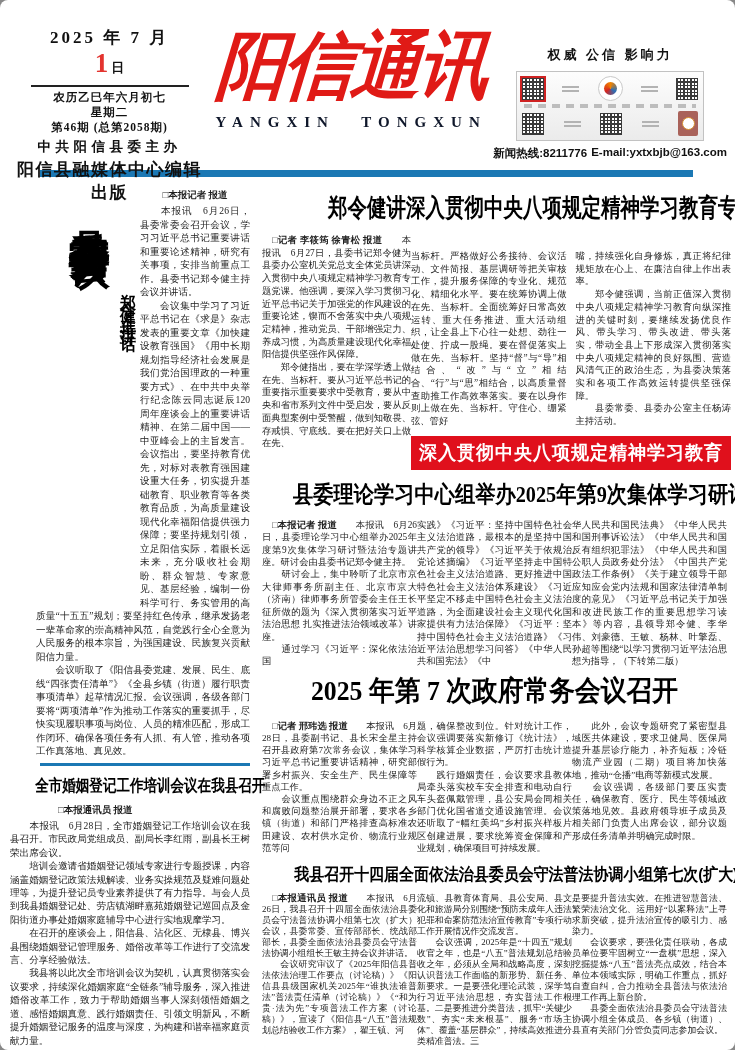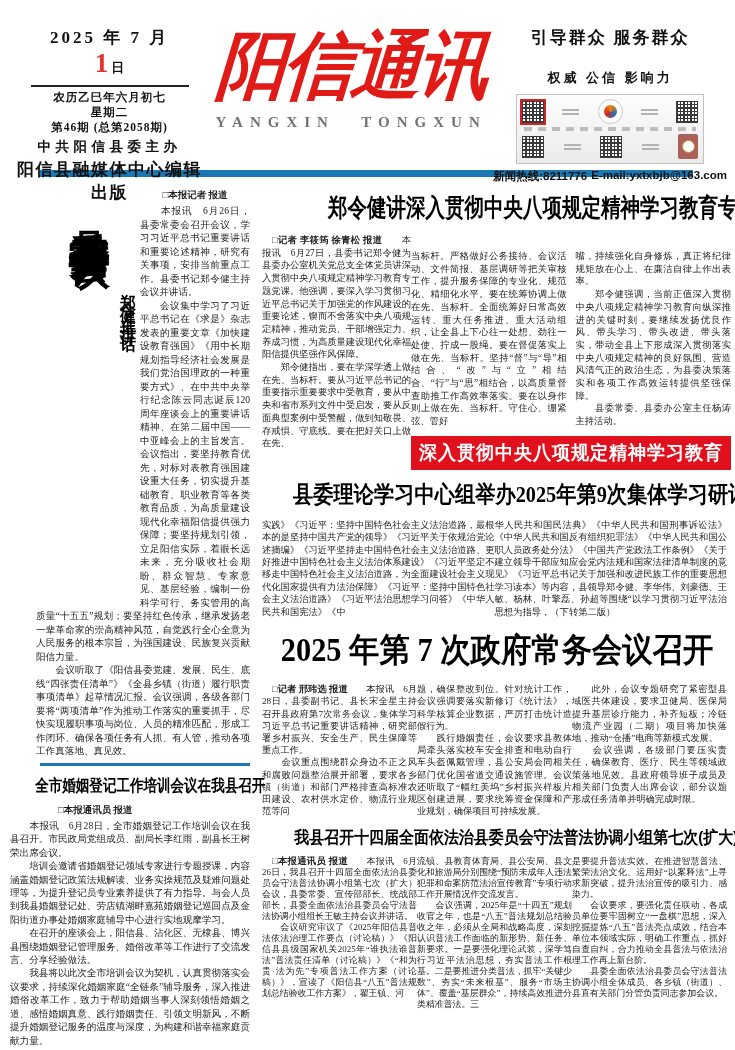--- a/index.html
+++ b/index.html
@@ -1,32 +1,32 @@
 <!DOCTYPE html>
 <html><head>
 <meta charset="utf-8">
 <style>
   html,body{margin:0;padding:0;background:#888;}
   .page{width:735px;height:1050px;background:#ffffff;margin:0 auto;overflow:hidden;position:relative;
-        font-family:"Liberation Serif","DejaVu Serif",serif;color:#1f1f1f;}
+        font-family:"Liberation Serif","DejaVu Serif",serif;color:#1f1f1f;border-radius:8px;}
   
   .top{display:flex;padding:26px 8px 0 10px;height:136px;}
   .date-block{width:218px;text-align:center;font-weight:bold;color:#111;}
   .date-line1{font-size:17px;letter-spacing:3px;}
   .date-day-row{margin-top:1px;line-height:26px;}
   .date-day{font-size:27px;color:#e3342f;font-weight:bold;}
   .date-day-unit{font-size:13px;margin-left:3px;}
   .date-rule{height:2px;background:#222;width:158px;margin:4px auto 3px;}
   .date-small{font-size:11.5px;letter-spacing:1px;line-height:15px;}
   .date-org{font-size:13.5px;letter-spacing:4.5px;margin-top:3px;}
   .date-pub{font-size:17px;letter-spacing:1.5px;margin-top:2px;}
   .masthead-block{flex:1;text-align:center;padding-top:2px;overflow:visible;}
   .masthead-title{display:inline-block;font-size:74px;line-height:1.05;font-weight:900;color:#e01a16;
         font-style:italic;letter-spacing:-3px;transform:scaleX(0.95) skewX(-4deg);white-space:nowrap;}
-  .masthead-roman{font-size:15px;font-weight:bold;letter-spacing:7px;word-spacing:16px;margin-top:8px;color:#737373;white-space:nowrap;}
+  .masthead-roman{font-size:15px;font-weight:bold;letter-spacing:7px;word-spacing:16px;margin-top:8px;color:#0f172a;white-space:nowrap;}
   .right-block{width:240px;text-align:center;}
   .slogan1{font-family:"Liberation Sans","DejaVu Sans",sans-serif;font-weight:900;font-size:17px;letter-spacing:2px;color:#111;}
   .slogan2{font-family:"Liberation Sans","DejaVu Sans",sans-serif;font-weight:900;font-size:13px;letter-spacing:3px;margin-top:20px;color:#111;}
   .qr-panel{margin:7px auto 5px;width:176px;border:1px solid #c2c2c2;background:linear-gradient(#fdfdfd,#ebebeb);padding:4px 5px;}
   .qr-row{display:flex;align-items:center;justify-content:space-between;}
   .qr{width:22px;height:22px;background:
       repeating-linear-gradient(0deg,#3a3a3a 0 1.5px,transparent 1.5px 3.5px),
       repeating-linear-gradient(90deg,#3a3a3a 0 1.5px,#ffffff 1.5px 3.5px);}
   .qr.red-frame{box-shadow:0 0 0 2px #cf2222;}
   .micro-label .micro{width:17px;height:2px;background:#b3b3b3;margin:2px auto;}
@@ -59,21 +59,21 @@
   .marriage-headline .sx{display:inline-block;transform:scaleX(0.82);}
   .marriage-byline{font-size:9.5px;font-weight:bold;padding-left:48px;margin-bottom:2px;}
   .marriage-body{font-size:9.6px;line-height:13.4px;}
   
   .art-headline{text-align:center;font-weight:900;color:#000;white-space:nowrap;margin:0;}
   .art-headline .sx{display:inline-block;}
   .h-dangke{font-size:25px;margin:2px 0 10px;}
   .h-dangke .sx{transform:scaleX(0.78);}
   .h-study{font-size:23px;margin:9px 0 9px;}
   .h-study .sx{transform:scaleX(0.88);}
-  .h-gov{font-size:33px;margin:10px 0 10px;}
+  .h-gov{font-size:28px;margin:4px 0 10px;}
   .h-gov .sx{transform:scaleX(0.92);}
   .h-law{font-size:17px;margin:9px 0 7px;font-family:"Liberation Sans","DejaVu Sans",sans-serif;font-weight:700;}
   .h-law .sx{transform:scaleX(0.88);}
   .art-cols{display:flex;}
   .art-col{flex:1;font-size:9.3px;line-height:12.7px;text-align:justify;white-space:pre-line;color:#222;}
   .study .art-col{line-height:12.4px;}
   .gov .art-col{font-size:9.2px;line-height:12.2px;}
   .law .art-col{font-size:8.9px;line-height:11px;}
   .col-byline{font-size:9.3px;font-weight:bold;padding-left:10px;margin-bottom:2px;white-space:nowrap;}
   .dangke-col1{width:149px;flex:none;}
@@ -103,21 +103,20 @@
       <div class="date-org">中共阳信县委主办</div>
       <div class="date-pub">阳信县融媒体中心编辑出版</div>
     </div>
 
     <div class="masthead-block">
       <div class="masthead-title">阳信通讯</div>
       <div class="masthead-roman">YANGXIN TONGXUN</div>
     </div>
 
     <div class="right-block">
-      <div class="slogan1">引导群众 服务群众</div>
       <div class="slogan2">权威 公信 影响力</div>
       <div class="qr-panel">
         <div class="qr-row">
           <div class="qr red-frame"></div>
           <div class="micro-label">
               <div class="micro"></div>
               <div class="micro"></div>
             </div>
           <div class="logo-circle">
               <div class="logo-dot"></div>
@@ -196,20 +195,23 @@
 　　县委常委、县委办公室主任杨涛主持活动。</div>
             </div>
             <div class="red-banner"><span class="sx">深入贯彻中央八项规定精神学习教育</span></div>
           </div>
         </div>
       </article>
 
       <article class="study">
         <h2 class="art-headline h-study"><span class="sx">县委理论学习中心组举办2025年第9次集体学习研讨</span></h2>
         <div class="art-cols">
+          <div class="art-col"><span class="col-byline">□本报记者 报道</span><span>　　本报讯　6月26日，县委理论学习中心组举办2025年度第9次集体学习研讨暨法治专题讲座。研讨会由县委书记郑令健主持。
+　　研讨会上，集中聆听了北京市京大律师事务所副主任、北京市京大（济南）律师事务所管委会主任王长征所做的题为《深入贯彻落实习近平法治思想 扎实推进法治领域改革》讲座。
+　　通过学习《习近平：深化依法治国</span></div>
           <div class="art-col">实践》《习近平：坚持中国特色社会主义法治道路，最根本的是坚持中国共产党的领导》《习近平关于依规治党论述摘编》《习近平坚持走中国特色社会主义法治道路、更好推进中国特色社会主义法治体系建设》《习近平坚定不移走中国特色社会主义法治道路，为全面建设社会主义现代化国家提供有力法治保障》《习近平：坚持中国特色社会主义法治道路》《习近平法治思想学习问答》《中华人民共和国宪法》《中</div>
           <div class="art-col">华人民共和国民法典》《中华人民共和国刑事诉讼法》《中华人民共和国反有组织犯罪法》《中华人民共和国公职人员政务处分法》《中国共产党政法工作条例》《关于建立领导干部应知应会党内法规和国家法律清单制度的意见》《习近平总书记关于加强和改进民族工作的重要思想学习读本》等内容，县领导郑令健、李华伟、刘豪德、王敏、杨林、叶擎磊、孙超等围绕“以学习贯彻习近平法治思想为指导，（下转第二版）</div>
         </div>
       </article>
 
       <article class="gov">
         <h2 class="art-headline h-gov"><span class="sx">2025 年第 7 次政府常务会议召开</span></h2>
         <div class="art-cols">
           <div class="art-col"><span class="col-byline">□记者 邢玮选 报道</span><span>　　本报讯　6月28日，县委副书记、县长宋全星主持召开县政府第7次常务会议，集体学习习近平总书记重要讲话精神，研究部署乡村振兴、安全生产、民生保障等重点工作。
 　　会议重点围绕群众身边不正之风和腐败问题整治展开部署，要求各乡镇（街道）和部门严格排查高标准农田建设、农村供水定价、物流行业规范等问</span></div>

